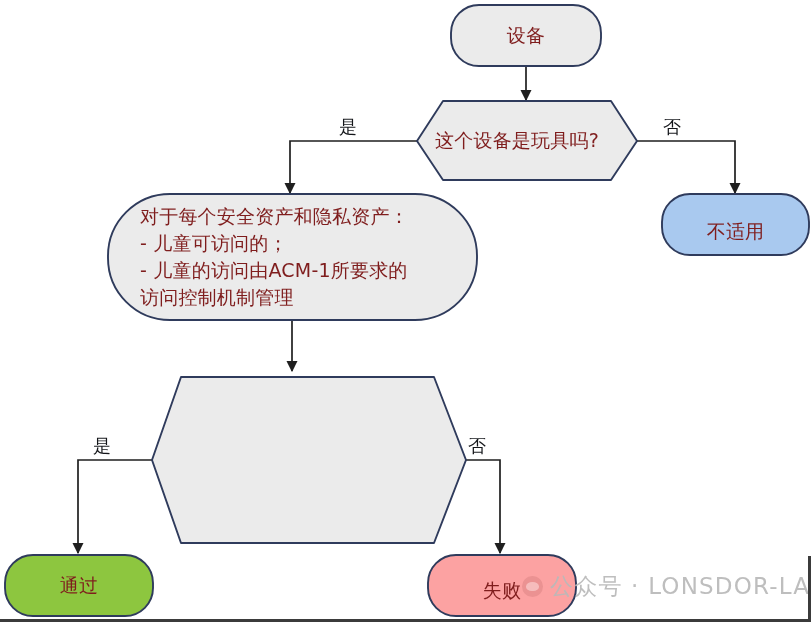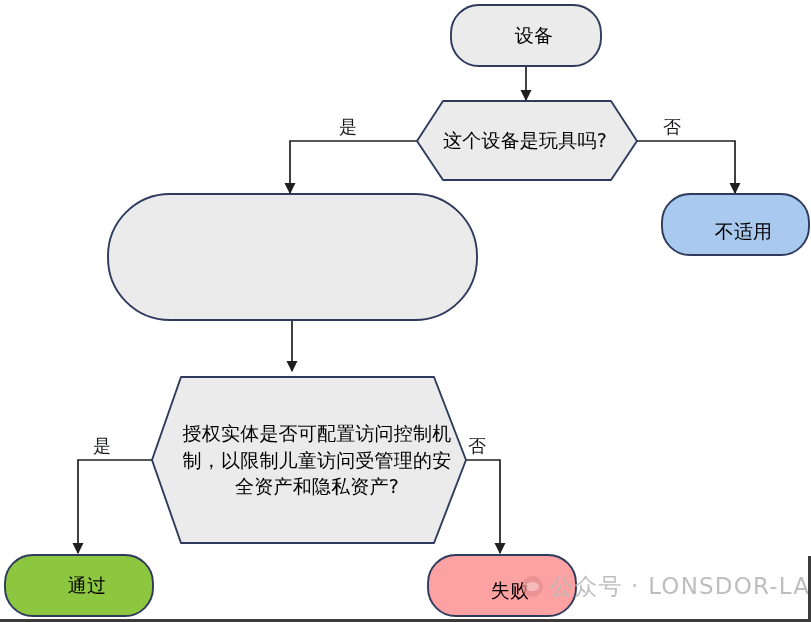--- a/index.html
+++ b/index.html
@@ -22,27 +22,26 @@
     left: 0;
     top: 0;
     width: 811px;
     height: 622px;
   }
   .node-label {
     position: absolute;
     display: flex;
     align-items: center;
     justify-content: center;
-    color: #000000;
+    color: #7f1d1d;
     font-size: 19px;
     line-height: 1.42;
     letter-spacing: 0.2px;
     white-space: pre-line;
     pointer-events: none;
-    padding-left: 8px;
   }
   .node-label.left-align {
     justify-content: flex-start;
     text-align: left;
   }
   .node-label.center-align {
     text-align: center;
   }
   .edge-label {
     position: absolute;
@@ -163,24 +162,25 @@
       <rect x="428" y="555" width="148" height="61" rx="28" ry="28" fill="#fca2a2" stroke="#2f3b5c" stroke-width="1.9"></rect>
     </g>
   </svg>
 
   <div class="node-label center-align" style="left:451px; top:5px; width:150px; height:61px;">设备</div>
 
   <div class="node-label center-align" style="left:407px; top:101px; width:220px; height:79px;">这个设备是玩具吗?</div>
 
   <div class="node-label center-align" style="left:662px; top:194px; width:147px; height:74px;">不适用</div>
 
-
-  <div class="node-label center-align" style="left:152px; top:377px; width:314px; height:166px;">授权实体是否可配置访问控制机
-制，以限制儿童访问受管理的安
-全资产和隐私资产?</div>
+  <div class="node-label left-align" style="left:140px; top:196px; width:330px; height:122px;">对于每个安全资产和隐私资产：
+- 儿童可访问的；
+- 儿童的访问由ACM-1所要求的
+访问控制机制管理</div>
+
 
   <div class="node-label center-align" style="left:5px; top:555px; width:148px; height:61px;text-align:right;">通过</div>
 
   <div class="node-label center-align" style="left:428px; top:555px; width:148px; height:71px;">失败</div>
 
   <div class="edge-label" style="left:339px; top:118px;">是</div>
 
   <div class="edge-label" style="left:663px; top:118px;">否</div>
 
   <div class="edge-label" style="left:93px; top:437px;">是</div>

